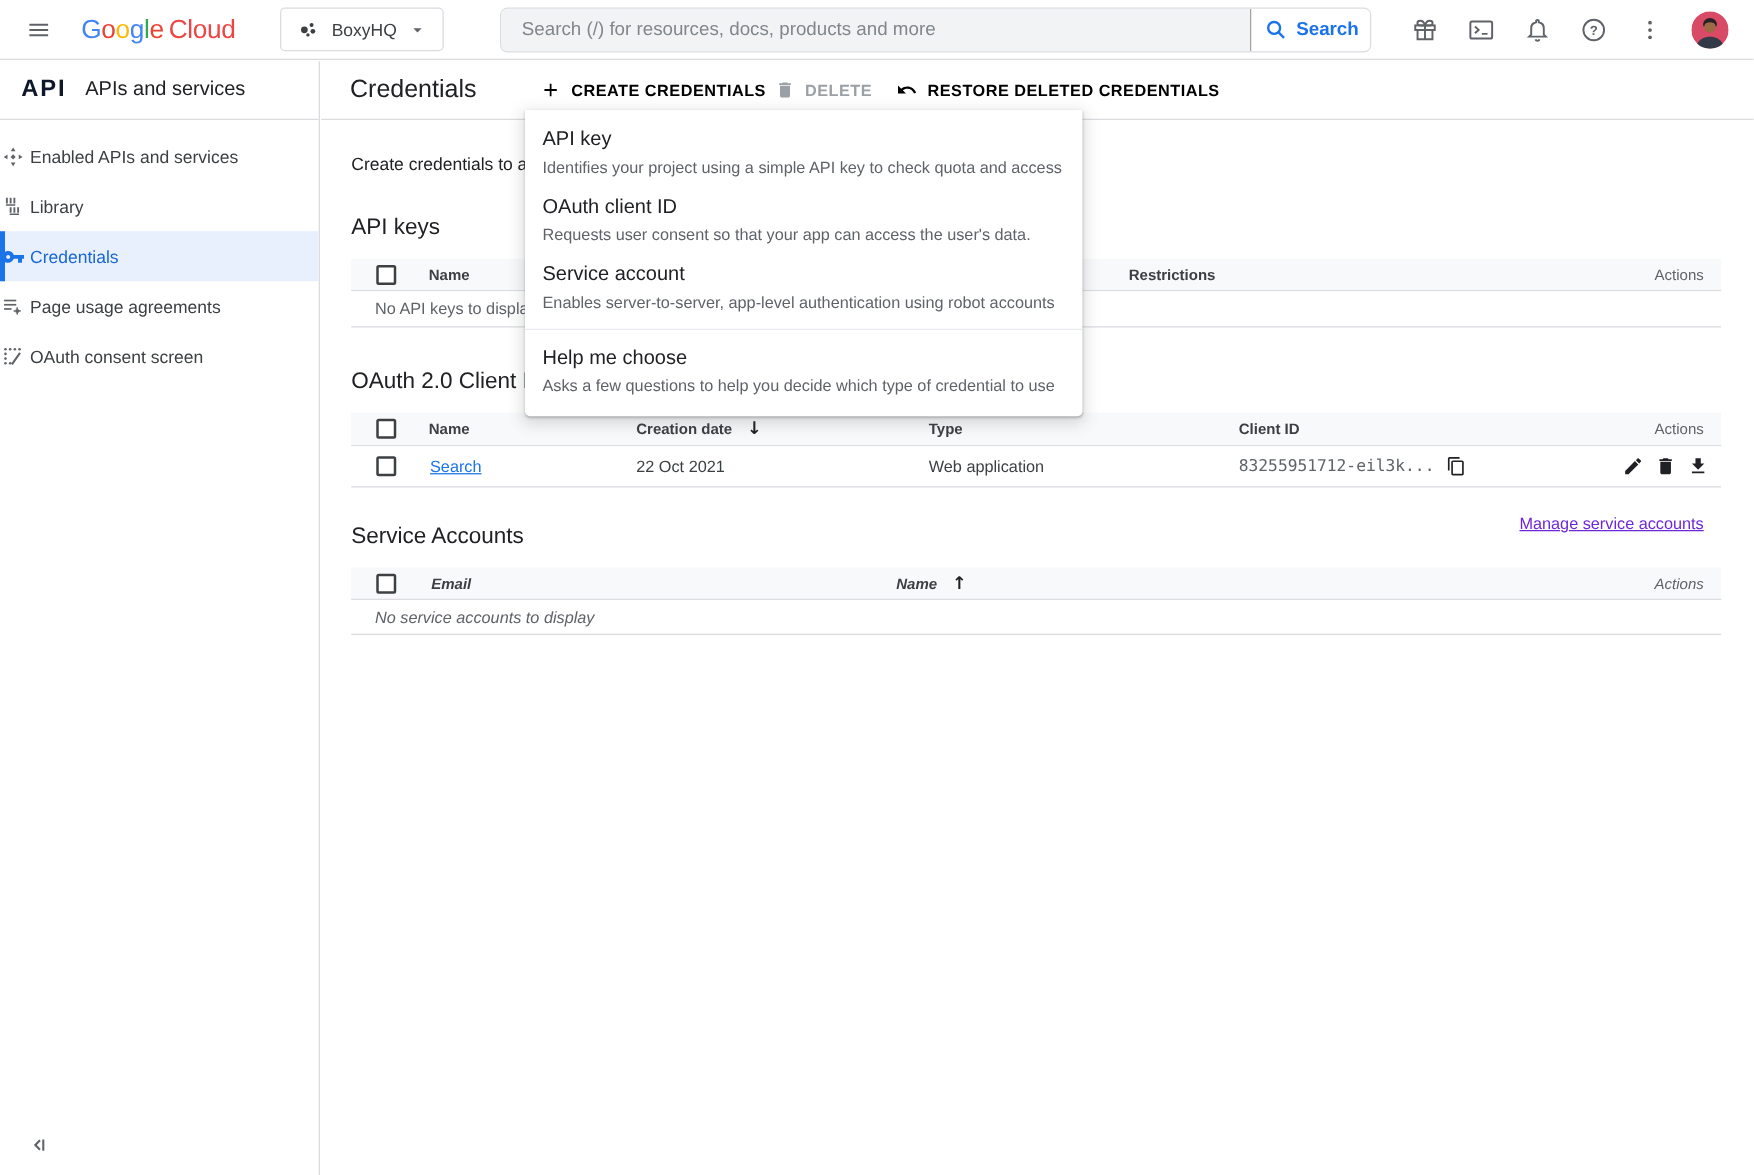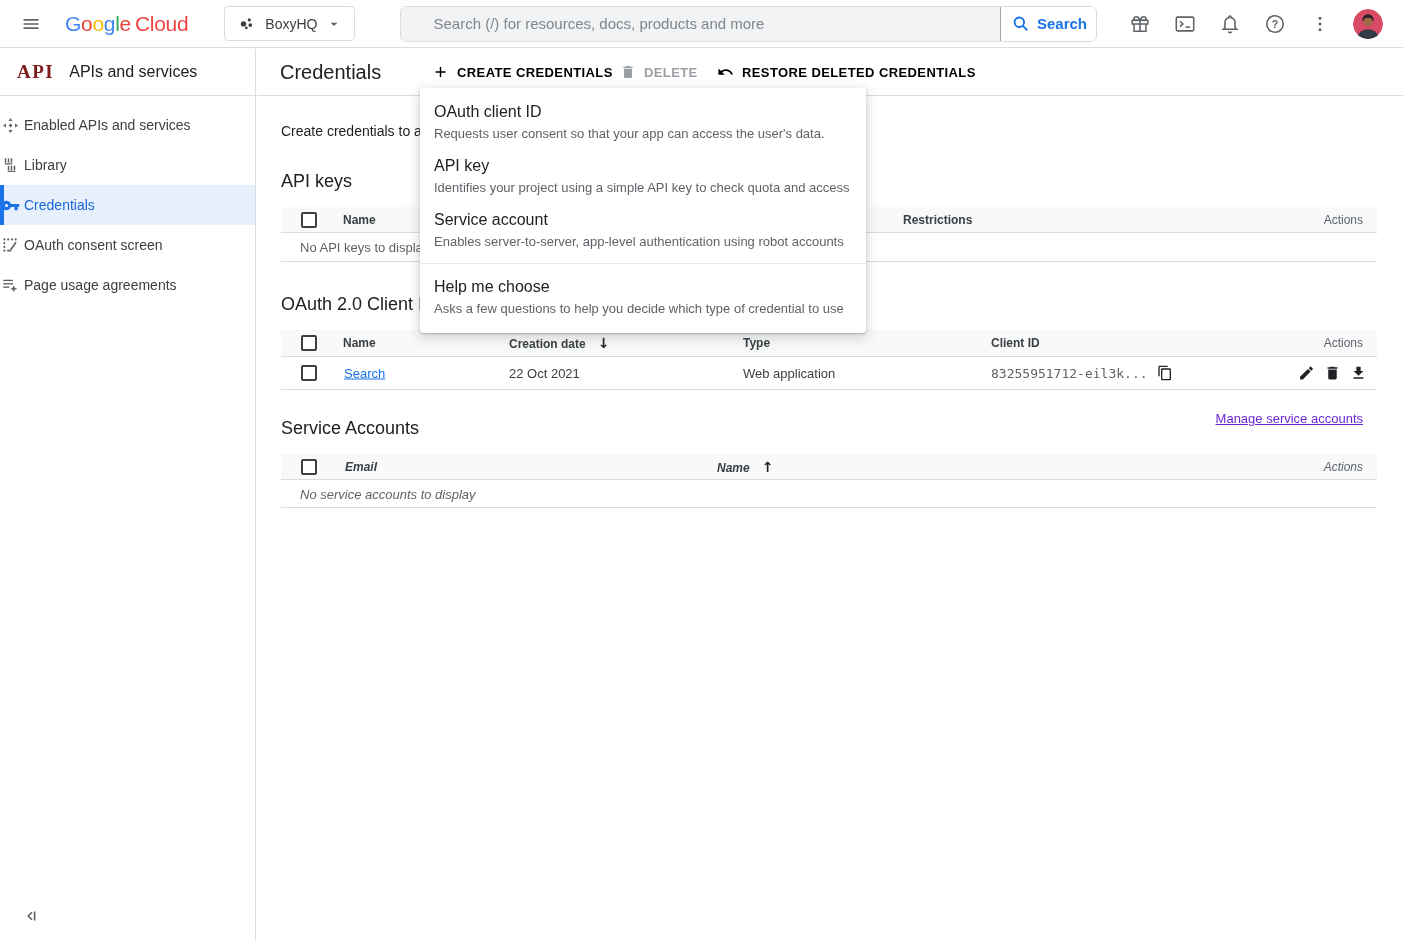--- a/index.html
+++ b/index.html
@@ -16,36 +16,36 @@
   .gc-logo { margin-left:21px; font-size:21px; letter-spacing:-0.3px; display:flex; align-items:baseline; cursor:pointer; }
   .gc-logo .cl { color:#ef4444; margin-left:4px; }
   .c-blue{color:#4285F4} .c-red{color:#EA4335} .c-yellow{color:#FBBC04} .c-green{color:#34A853}
   .proj-sel { margin-left:36px; height:35px; border:1px solid #dadce0; border-radius:4px; background:#fff;
               display:flex; align-items:center; padding:0 12px; gap:9px; cursor:pointer; }
   .proj-sel .plabel { font-size:14px; color:#3c4043; font-weight:500; }
   .proj-sel svg { flex:0 0 auto; }
   .searchbar { margin-left:45px; width:697px; height:36px; border:1px solid #dadce0; border-radius:6px;
                display:flex; overflow:hidden; }
   .search-field { flex:1; background:#f1f3f4; border:none; outline:none; font-family:"Liberation Sans",sans-serif;
-                  font-size:15px; color:#202124; padding:0 32px; }
+                  font-size:15px; color:#202124; padding:0 16px; }
   .search-field::placeholder { color:#80868b; }
   .search-go { width:96px; background:#fff; border:none; border-left:1px solid #a3a3a3; display:flex;
                align-items:center; justify-content:center; gap:7px; color:#1a73e8; font-size:15px;
                font-weight:600; cursor:pointer; font-family:"Liberation Sans",sans-serif; }
   .topbar-right { margin-left:auto; margin-right:20px; display:flex; align-items:center; gap:21px; }
   .topbar-right .icon-btn { width:24px; height:24px; }
   .avatar { width:30px; height:30px; border-radius:50%; overflow:hidden; cursor:pointer; display:block; }
 
   
   .sidebar { position:absolute; top:49px; left:0; width:256px; bottom:0; background:#fff;
              border-right:1px solid #dadce0; }
   .sidebar-header { height:47px; border-bottom:1px solid #dadce0; display:flex; align-items:center;
                     padding-left:17px; gap:15px; }
-  .api-logo { font-family:Liberation Serif, serif; font-weight:bold; font-size:19px;
-              color:#7f1d1d; letter-spacing:1.5px;text-align:right; }
+  .api-logo { font-family:Liberation Sans, sans-serif; font-weight:bold; font-size:19px;
+              color:#0f172a; letter-spacing:1.5px;text-align:right; }
   .sidebar-title { font-size:16px; color:#202124; }
   .nav { margin-top:9px; }
   .nav-item { position:relative; height:40px; display:flex; align-items:center; 
               gap:4px; font-size:14px; color:#3c4043; cursor:pointer; }
   .nav-item .nicon { width:20px; height:20px; color:#5f6368; display:flex; align-items:center; justify-content:center; }
   .nav-item.selected { background:#e8f0fe; color:#1967d2; }
   .nav-item.selected .nicon { color:#1a73e8; }
   .nav-item.selected::before { content:""; position:absolute; left:0; top:0; bottom:0; width:4px; background:#1a73e8; }
   .collapse-btn { position:absolute; left:20px; bottom:12px; width:24px; height:24px; }
 
@@ -216,47 +216,47 @@
         <span class="nicon">
           <svg width="19" height="19" viewBox="0 0 24 24" fill="currentColor">
             <path d="M12.65 10C11.83 7.67 9.61 6 7 6c-3.31 0-6 2.69-6 6s2.69 6 6 6c2.61 0 4.83-1.67 5.65-4H17v4h4v-4h2v-4H12.65zM7 14c-1.1 0-2-.9-2-2s.9-2 2-2 2 .9 2 2-.9 2-2 2z"></path>
           </svg>
         </span>
         <span>Credentials</span>
       </div>
       <div class="nav-item">
         <span class="nicon">
           <svg width="18" height="18" viewBox="0 0 24 24" fill="currentColor">
+            <rect x="3" y="5" width="13" height="1.8"></rect>
+              <rect x="3" y="9.5" width="13" height="1.8"></rect>
+              <rect x="3" y="14" width="8" height="1.8"></rect>
+            <circle cx="17" cy="17" r="2.2"></circle>
+            <rect x="16.2" y="13.2" width="1.6" height="2"></rect>
+              <rect x="16.2" y="18.8" width="1.6" height="2"></rect>
+            <rect x="13.2" y="16.2" width="2" height="1.6"></rect>
+              <rect x="18.8" y="16.2" width="2" height="1.6"></rect>
+          </svg>
+        </span>
+        <span>Page usage agreements</span>
+      </div>
+      <div class="nav-item">
+        <span class="nicon">
+          <svg width="18" height="18" viewBox="0 0 24 24" fill="currentColor">
             <circle cx="4.5" cy="4.5" r="1.4"></circle>
               <circle cx="9.5" cy="4.5" r="1.4"></circle>
               <circle cx="14.5" cy="4.5" r="1.4"></circle>
               <circle cx="19.5" cy="4.5" r="1.4"></circle>
             <circle cx="4.5" cy="9.5" r="1.4"></circle>
               <circle cx="4.5" cy="14.5" r="1.4"></circle>
               <circle cx="4.5" cy="19.5" r="1.4"></circle>
               <circle cx="9.5" cy="19.5" r="1.4"></circle>
             <rect x="14.6" y="7" width="2.2" height="15" transform="rotate(35 15.7 14.5)"></rect>
           </svg>
         </span>
         <span>OAuth consent screen</span>
-      </div>
-      <div class="nav-item">
-        <span class="nicon">
-          <svg width="18" height="18" viewBox="0 0 24 24" fill="currentColor">
-            <rect x="3" y="5" width="13" height="1.8"></rect>
-              <rect x="3" y="9.5" width="13" height="1.8"></rect>
-              <rect x="3" y="14" width="8" height="1.8"></rect>
-            <circle cx="17" cy="17" r="2.2"></circle>
-            <rect x="16.2" y="13.2" width="1.6" height="2"></rect>
-              <rect x="16.2" y="18.8" width="1.6" height="2"></rect>
-            <rect x="13.2" y="16.2" width="2" height="1.6"></rect>
-              <rect x="18.8" y="16.2" width="2" height="1.6"></rect>
-          </svg>
-        </span>
-        <span>Page usage agreements</span>
       </div>
     </div>
     <button class="icon-btn collapse-btn">
       <svg width="18" height="18" viewBox="0 0 24 24" fill="none" stroke="currentColor" stroke-width="2.2">
         <path d="M12 7l-5 5 5 5"></path>
           <path d="M15.5 6v12"></path>
       </svg>
     </button>
   </div>
 
@@ -355,26 +355,26 @@
         <span class="cell col-actions">Actions</span>
       </div>
       <div class="trow empty-row" style="height:28px">
         <span class="cell">No service accounts to display</span>
       </div>
     </div>
   </div>
 
   <div class="dropdown">
     <div class="dd-item">
+      <div class="dd-title">API key</div>
+      <div class="dd-desc">Identifies your project using a simple API key to check quota and access</div>
+    </div>
+    <div class="dd-item">
       <div class="dd-title">OAuth client ID</div>
       <div class="dd-desc">Requests user consent so that your app can access the user's data.</div>
-    </div>
-    <div class="dd-item">
-      <div class="dd-title">API key</div>
-      <div class="dd-desc">Identifies your project using a simple API key to check quota and access</div>
     </div>
     <div class="dd-item">
       <div class="dd-title">Service account</div>
       <div class="dd-desc">Enables server-to-server, app-level authentication using robot accounts</div>
     </div>
     <div class="dd-footer">
       <div class="dd-title">Help me choose</div>
       <div class="dd-desc">Asks a few questions to help you decide which type of credential to use</div>
     </div>
   </div>

